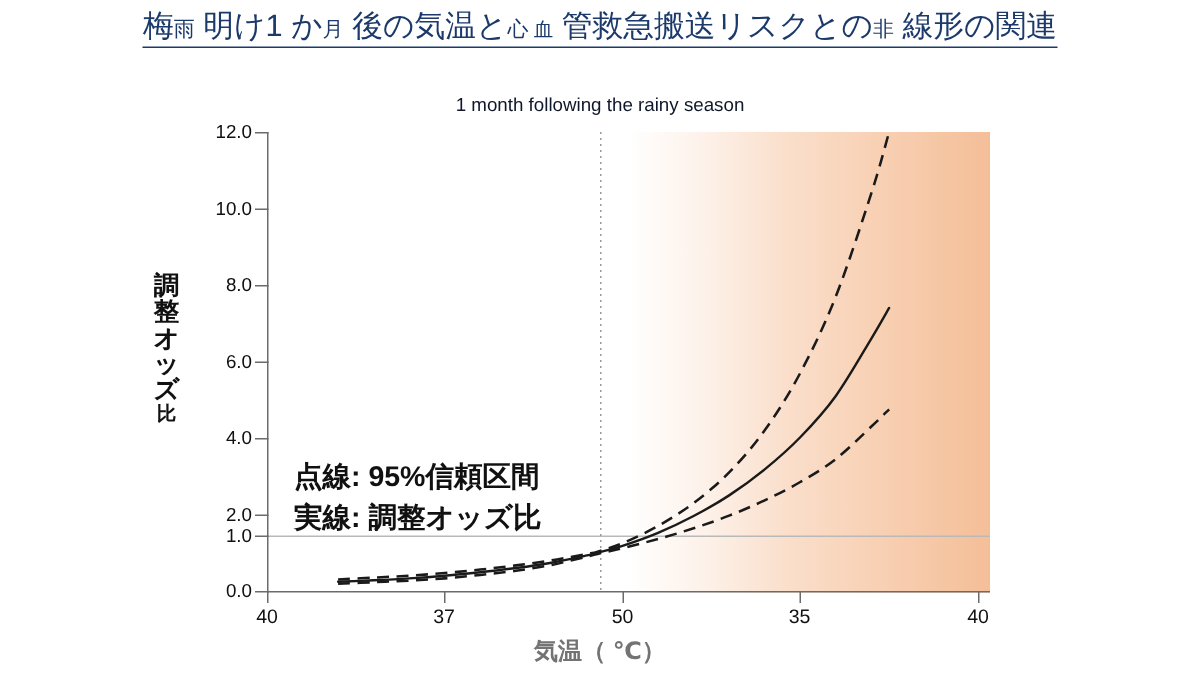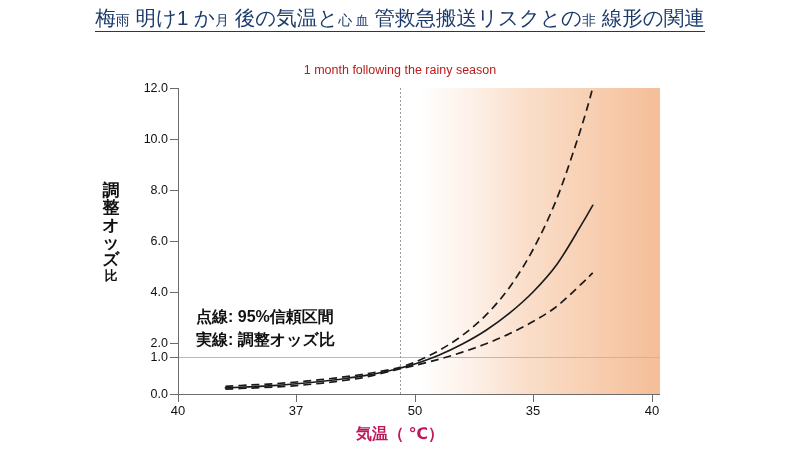--- a/index.html
+++ b/index.html
@@ -16,21 +16,21 @@
     color:#1b3a6b;font-weight:normal;line-height:1.18;
   }
   .title-line1{font-size:20.5px;display:inline-block;border-bottom:1.6px solid #1b3a6b;padding-bottom:1px;white-space:nowrap;}
   .title-line2{font-size:20.5px;display:block;margin-top:4px;white-space:nowrap;}
   .t-sm{font-size:14px;}
   .t-sm2{font-size:13px;}
 
   
   .subtitle{
     position:absolute;left:0;top:63px;width:800px;text-align:center;
-    font-size:12.5px;color:#b91c1c;
+    font-size:12.5px;color:#0f172a;
   }
 
   
   .plot-area{
     position:absolute;left:178px;top:88px;width:482px;height:307px;
   }
   .panel-gradient{
     position:absolute;inset:0;
     background:linear-gradient(to right,
       rgba(246,196,160,0) 0%,
@@ -64,32 +64,32 @@
     font-size:12.5px;color:#111;
   }
   .ylab-wrap{position:absolute;left:112px;top:0;width:56px;height:382px;}
   .xtick{position:absolute;top:394px;width:1.3px;height:8px;background:#6b6b6b;}
   .xlab{
     position:absolute;top:403px;width:40px;text-align:center;
     font-size:13px;color:#111;
   }
   .xaxis-title{
     position:absolute;left:0;top:424px;width:800px;text-align:center;
-    font-size:16px;font-weight:bold;color:#be185d;
+    font-size:16px;font-weight:bold;color:#737373;
   }
   .yaxis-title{
     position:absolute;left:96px;top:182px;width:30px;
     text-align:center;font-size:17px;font-weight:bold;color:#111;
     line-height:1.02;
   }
   .yaxis-title .small{font-size:13px;display:block;font-weight:bold;}
 
   
   .legend{
-    position:absolute;left:196px;top:306px;font-size:16px;
+    position:absolute;left:196px;top:306px;font-size:19px;
     color:#111;line-height:1.42;font-weight:bold;
   }
   .legend div{white-space:nowrap;}
 
   svg.curves{position:absolute;left:0;top:0;width:800px;height:450px;pointer-events:none;}
 </style>
 </head>
 <body>
 
 <div id="slide">

